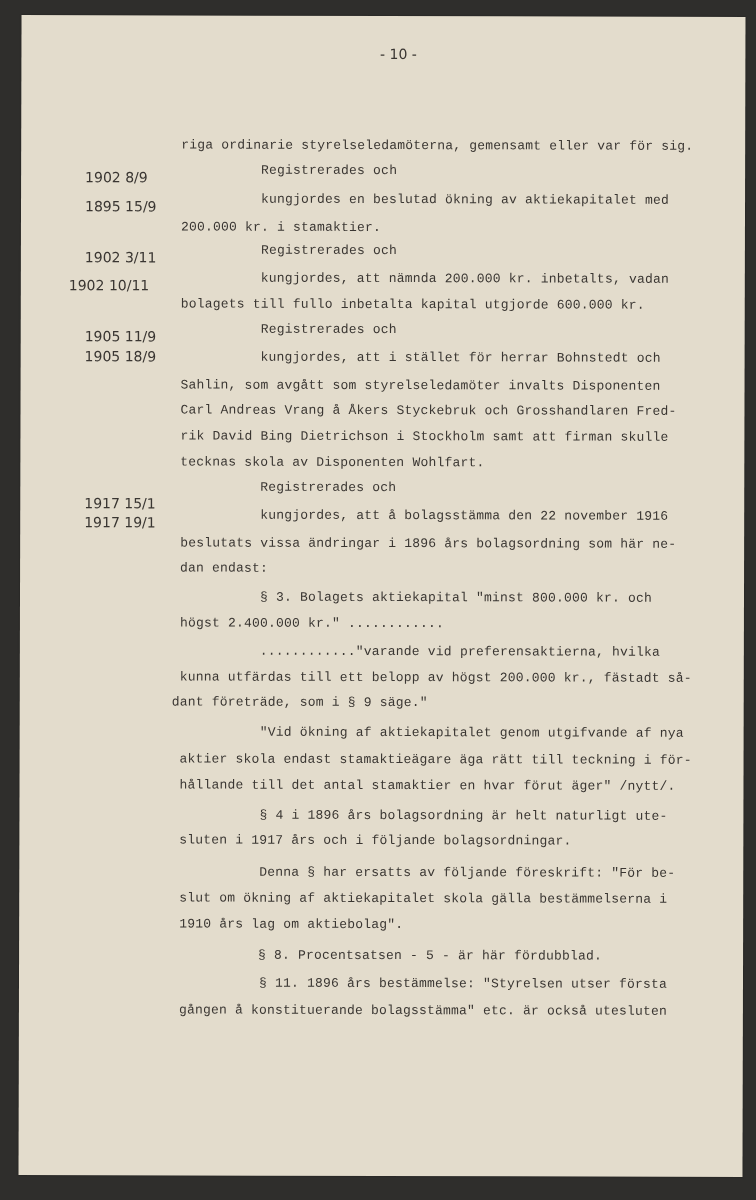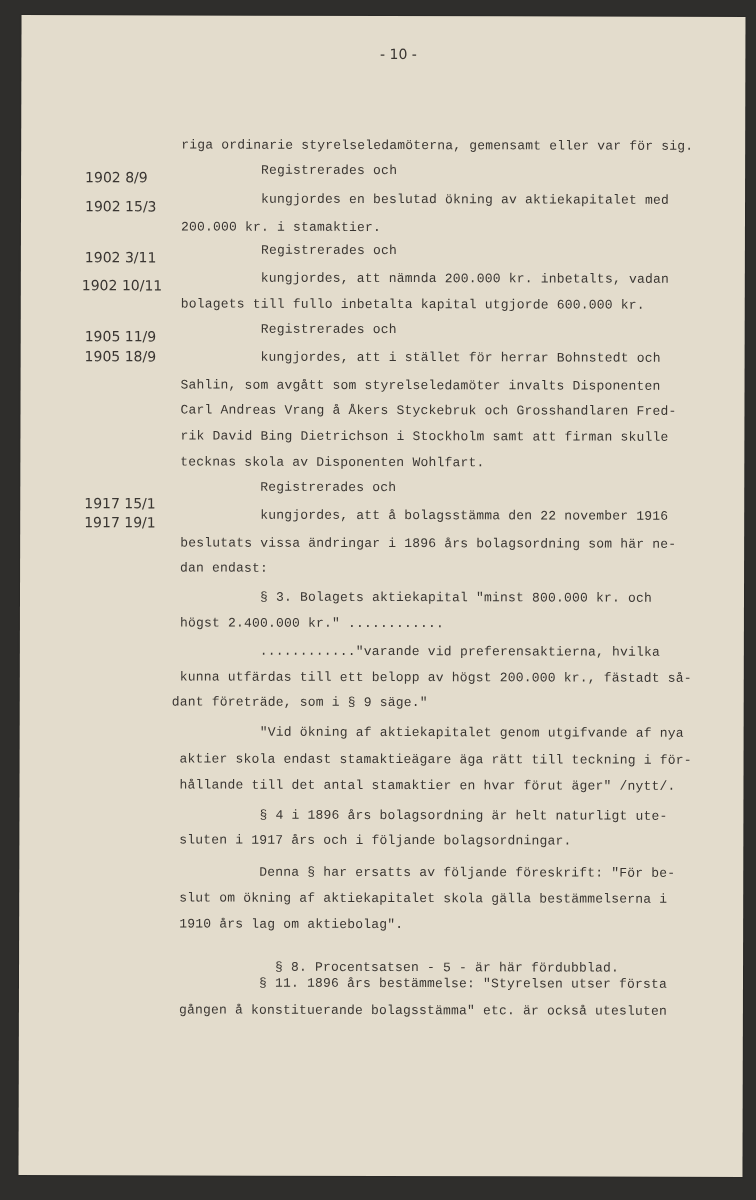--- a/index.html
+++ b/index.html
@@ -51,26 +51,26 @@
   </style>
 </head>
 <body>
 
 <div class="paper">
   <div class="pagenum">- 10 -</div>
   <div id="lines">
       <div class="typed" style="left: 160px; top: 122px;">riga ordinarie styrelseledamöterna, gemensamt eller var för sig.</div>
       <div class="date" style="left: 64px; top: 146px;">1902 8/9</div>
       <div class="typed" style="left: 240px; top: 147px;">Registrerades och</div>
-      <div class="date" style="left: 64px; top: 175px;">1902 15/3</div>
+      <div class="date" style="left: 64px; top: 175px;">1895 15/9</div>
       <div class="typed" style="left: 240px; top: 176px;">kungjordes en beslutad ökning av aktiekapitalet med</div>
       <div class="typed" style="left: 160px; top: 204px;">200.000 kr. i stamaktier.</div>
       <div class="date" style="left: 64px; top: 226px;">1902 3/11</div>
       <div class="typed" style="left: 240px; top: 227px;">Registrerades och</div>
-      <div class="date" style="left: 61px; top: 254px; text-align: center;">1902 10/11</div>
+      <div class="date" style="left: 48px; top: 254px; text-align: center;">1902 10/11</div>
       <div class="typed" style="left: 240px; top: 255px;">kungjordes, att nämnda 200.000 kr. inbetalts, vadan</div>
       <div class="typed" style="left: 160px; top: 281px;">bolagets till fullo inbetalta kapital utgjorde 600.000 kr.</div>
       <div class="date" style="left: 64px; top: 305px;">1905 11/9</div>
       <div class="typed" style="left: 240px; top: 306px;">Registrerades och</div>
       <div class="date" style="left: 64px; top: 325px;">1905 18/9</div>
       <div class="typed" style="left: 240px; top: 334px;">kungjordes, att i stället för herrar Bohnstedt och</div>
       <div class="typed" style="left: 160px; top: 362px;">Sahlin, som avgått som styrelseledamöter invalts Disponenten</div>
       <div class="typed" style="left: 160px; top: 387px;">Carl Andreas Vrang å Åkers Styckebruk och Grosshandlaren Fred-</div>
       <div class="typed" style="left: 160px; top: 413px;">rik David Bing Dietrichson i Stockholm samt att firman skulle</div>
       <div class="typed" style="left: 160px; top: 439px;">tecknas skola av Disponenten Wohlfart.</div>
@@ -86,17 +86,17 @@
       <div class="typed" style="left: 160px; top: 654px;">kunna utfärdas till ett belopp av högst 200.000 kr., fästadt så-</div>
       <div class="typed" style="left: 152px; top: 679px;">dant företräde, som i § 9 säge."</div>
       <div class="typed" style="left: 240px; top: 709px;">"Vid ökning af aktiekapitalet genom utgifvande af nya</div>
       <div class="typed" style="left: 160px; top: 736px;">aktier skola endast stamaktieägare äga rätt till teckning i för-</div>
       <div class="typed" style="left: 160px; top: 762px;">hållande till det antal stamaktier en hvar förut äger" /nytt/.</div>
       <div class="typed" style="left: 240px; top: 792px;">§ 4 i 1896 års bolagsordning är helt naturligt ute-</div>
       <div class="typed" style="left: 160px; top: 817px;">sluten i 1917 års och i följande bolagsordningar.</div>
       <div class="typed" style="left: 240px; top: 849px;">Denna § har ersatts av följande föreskrift: "För be-</div>
       <div class="typed" style="left: 160px; top: 875px;">slut om ökning af aktiekapitalet skola gälla bestämmelserna i</div>
       <div class="typed" style="left: 160px; top: 901px;">1910 års lag om aktiebolag".</div>
-      <div class="typed" style="left: 256px; top: 932px; margin-top: 12px;">§ 8.  Procentsatsen - 5 - är här fördubblad.</div>
+      <div class="typed" style="left: 239px; top: 932px;">§ 8.  Procentsatsen - 5 - är här fördubblad.</div>
       <div class="typed" style="left: 240px; top: 960px;">§ 11.  1896 års bestämmelse:  "Styrelsen utser första</div>
       <div class="typed" style="left: 160px; top: 987px;">gången å konstituerande bolagsstämma" etc. är också utesluten</div>
     </div>
 </div>
 
 </body></html>

